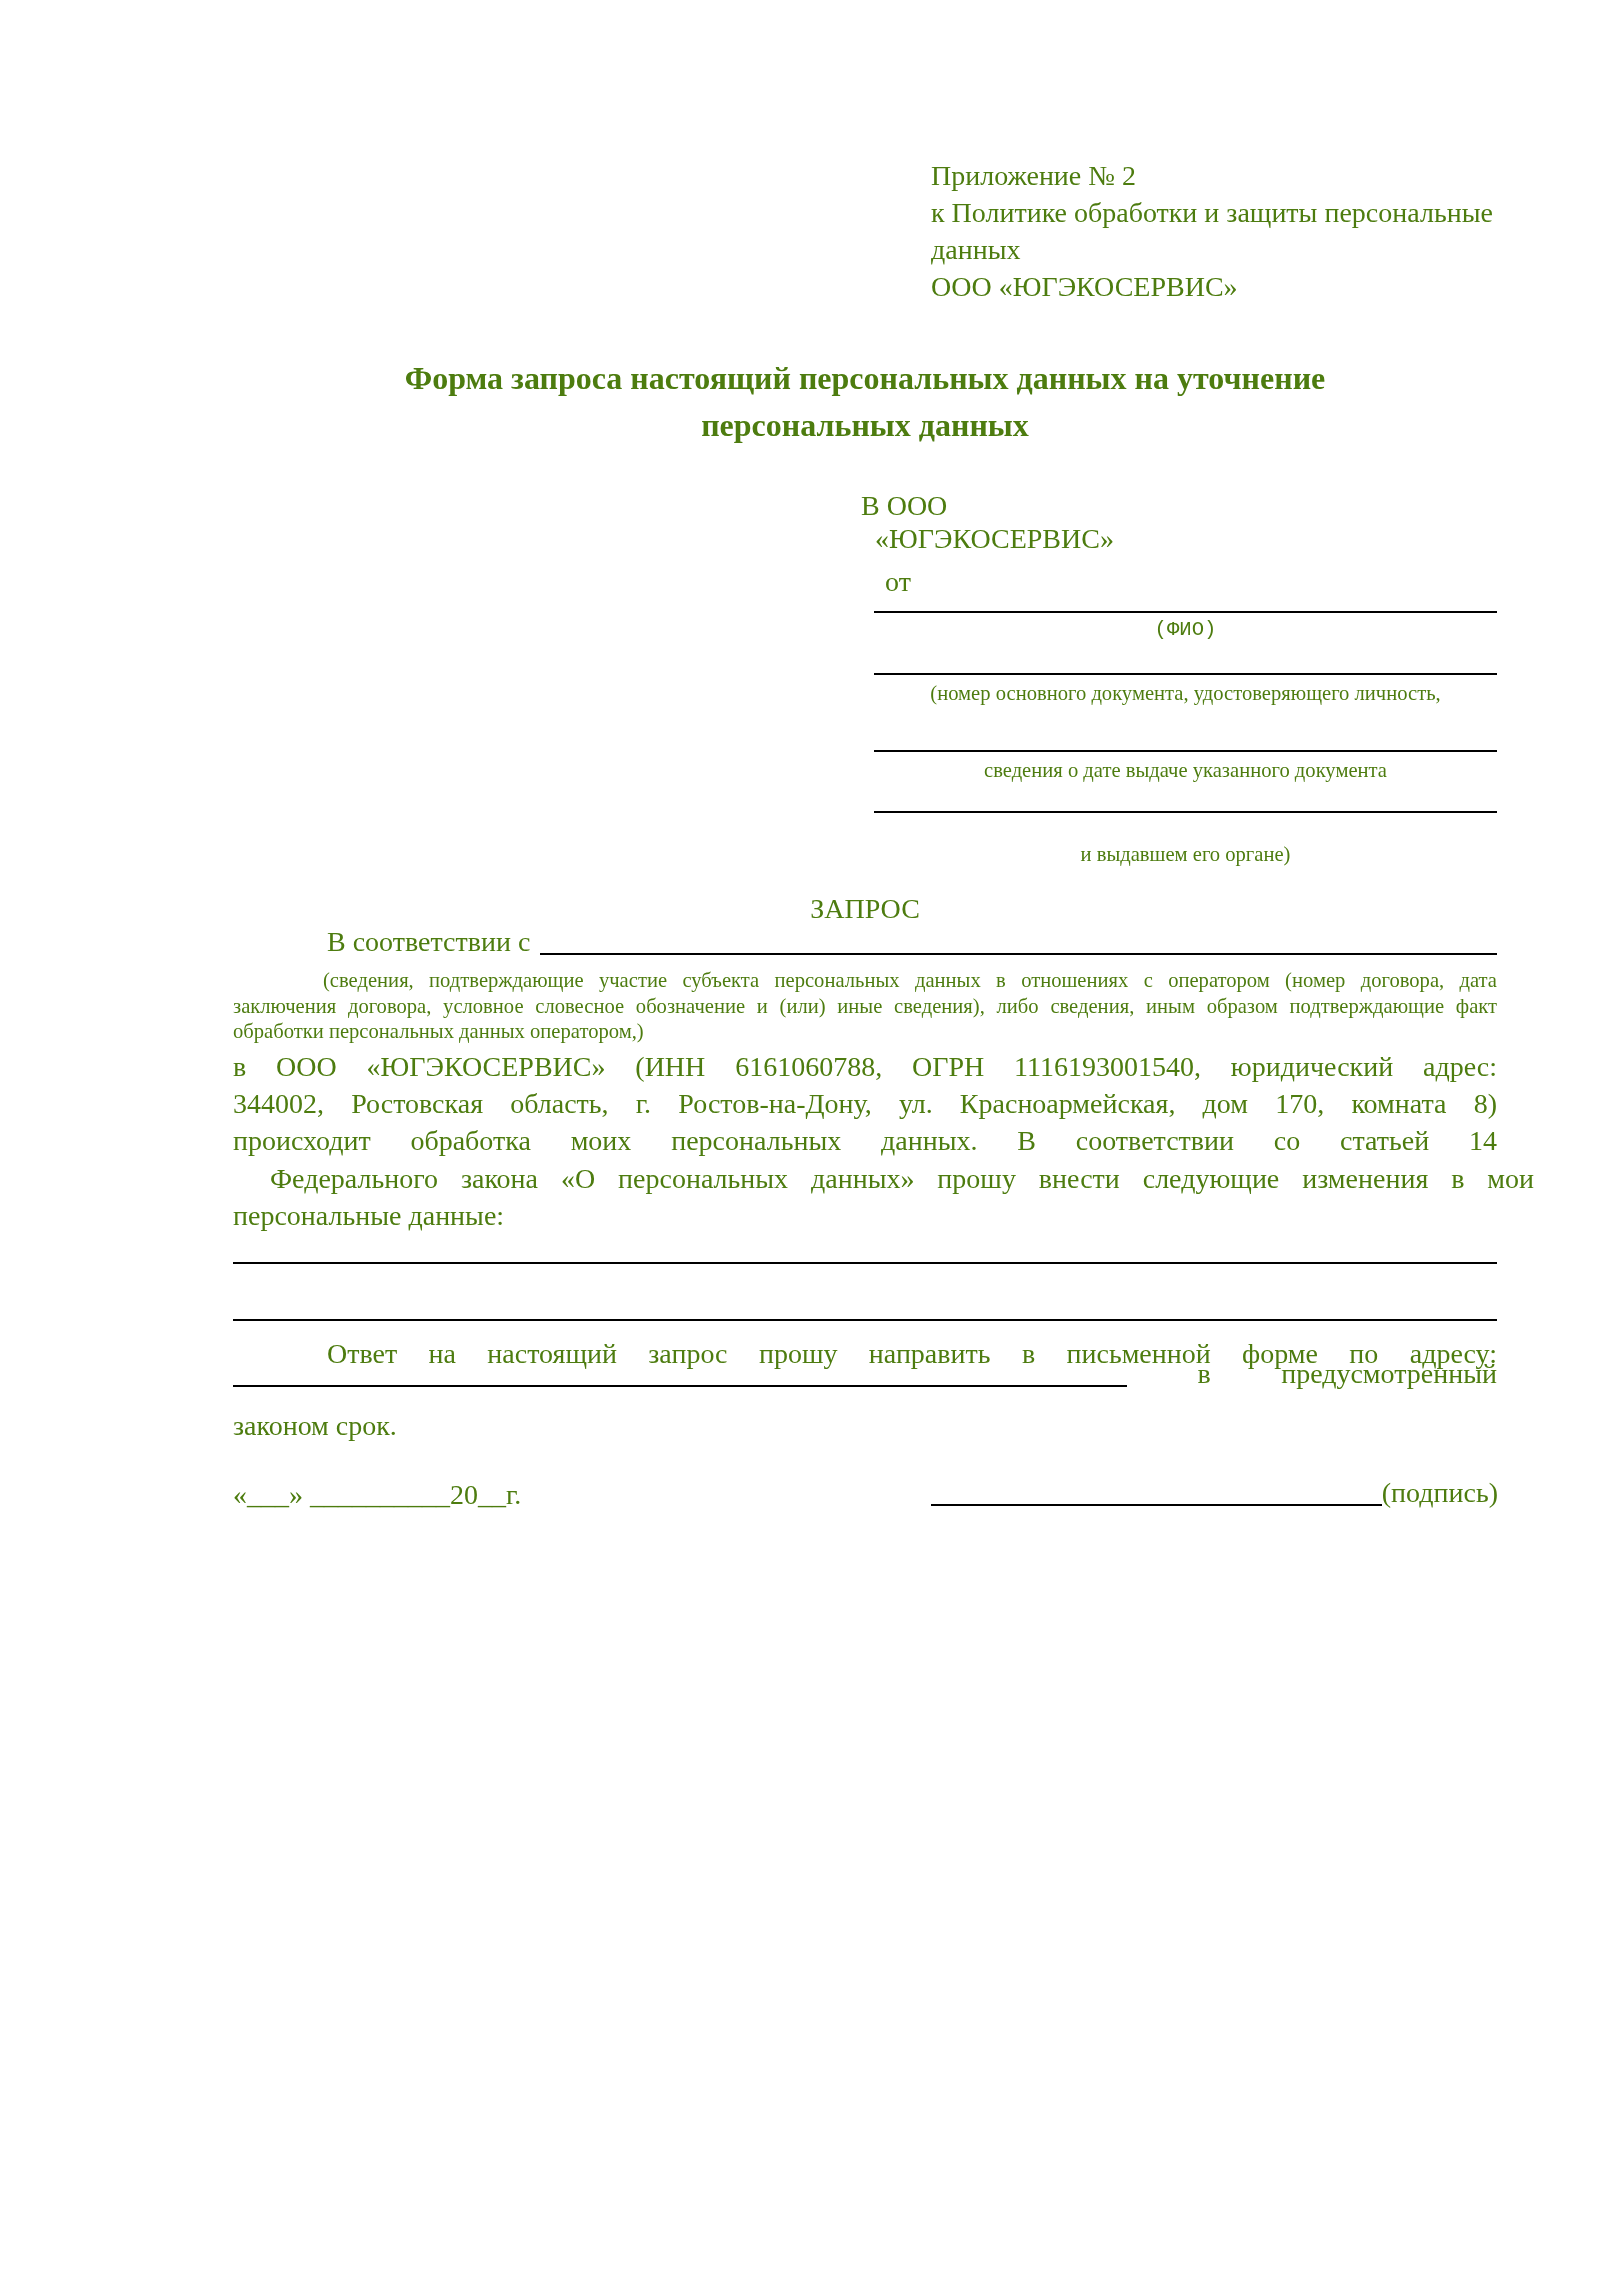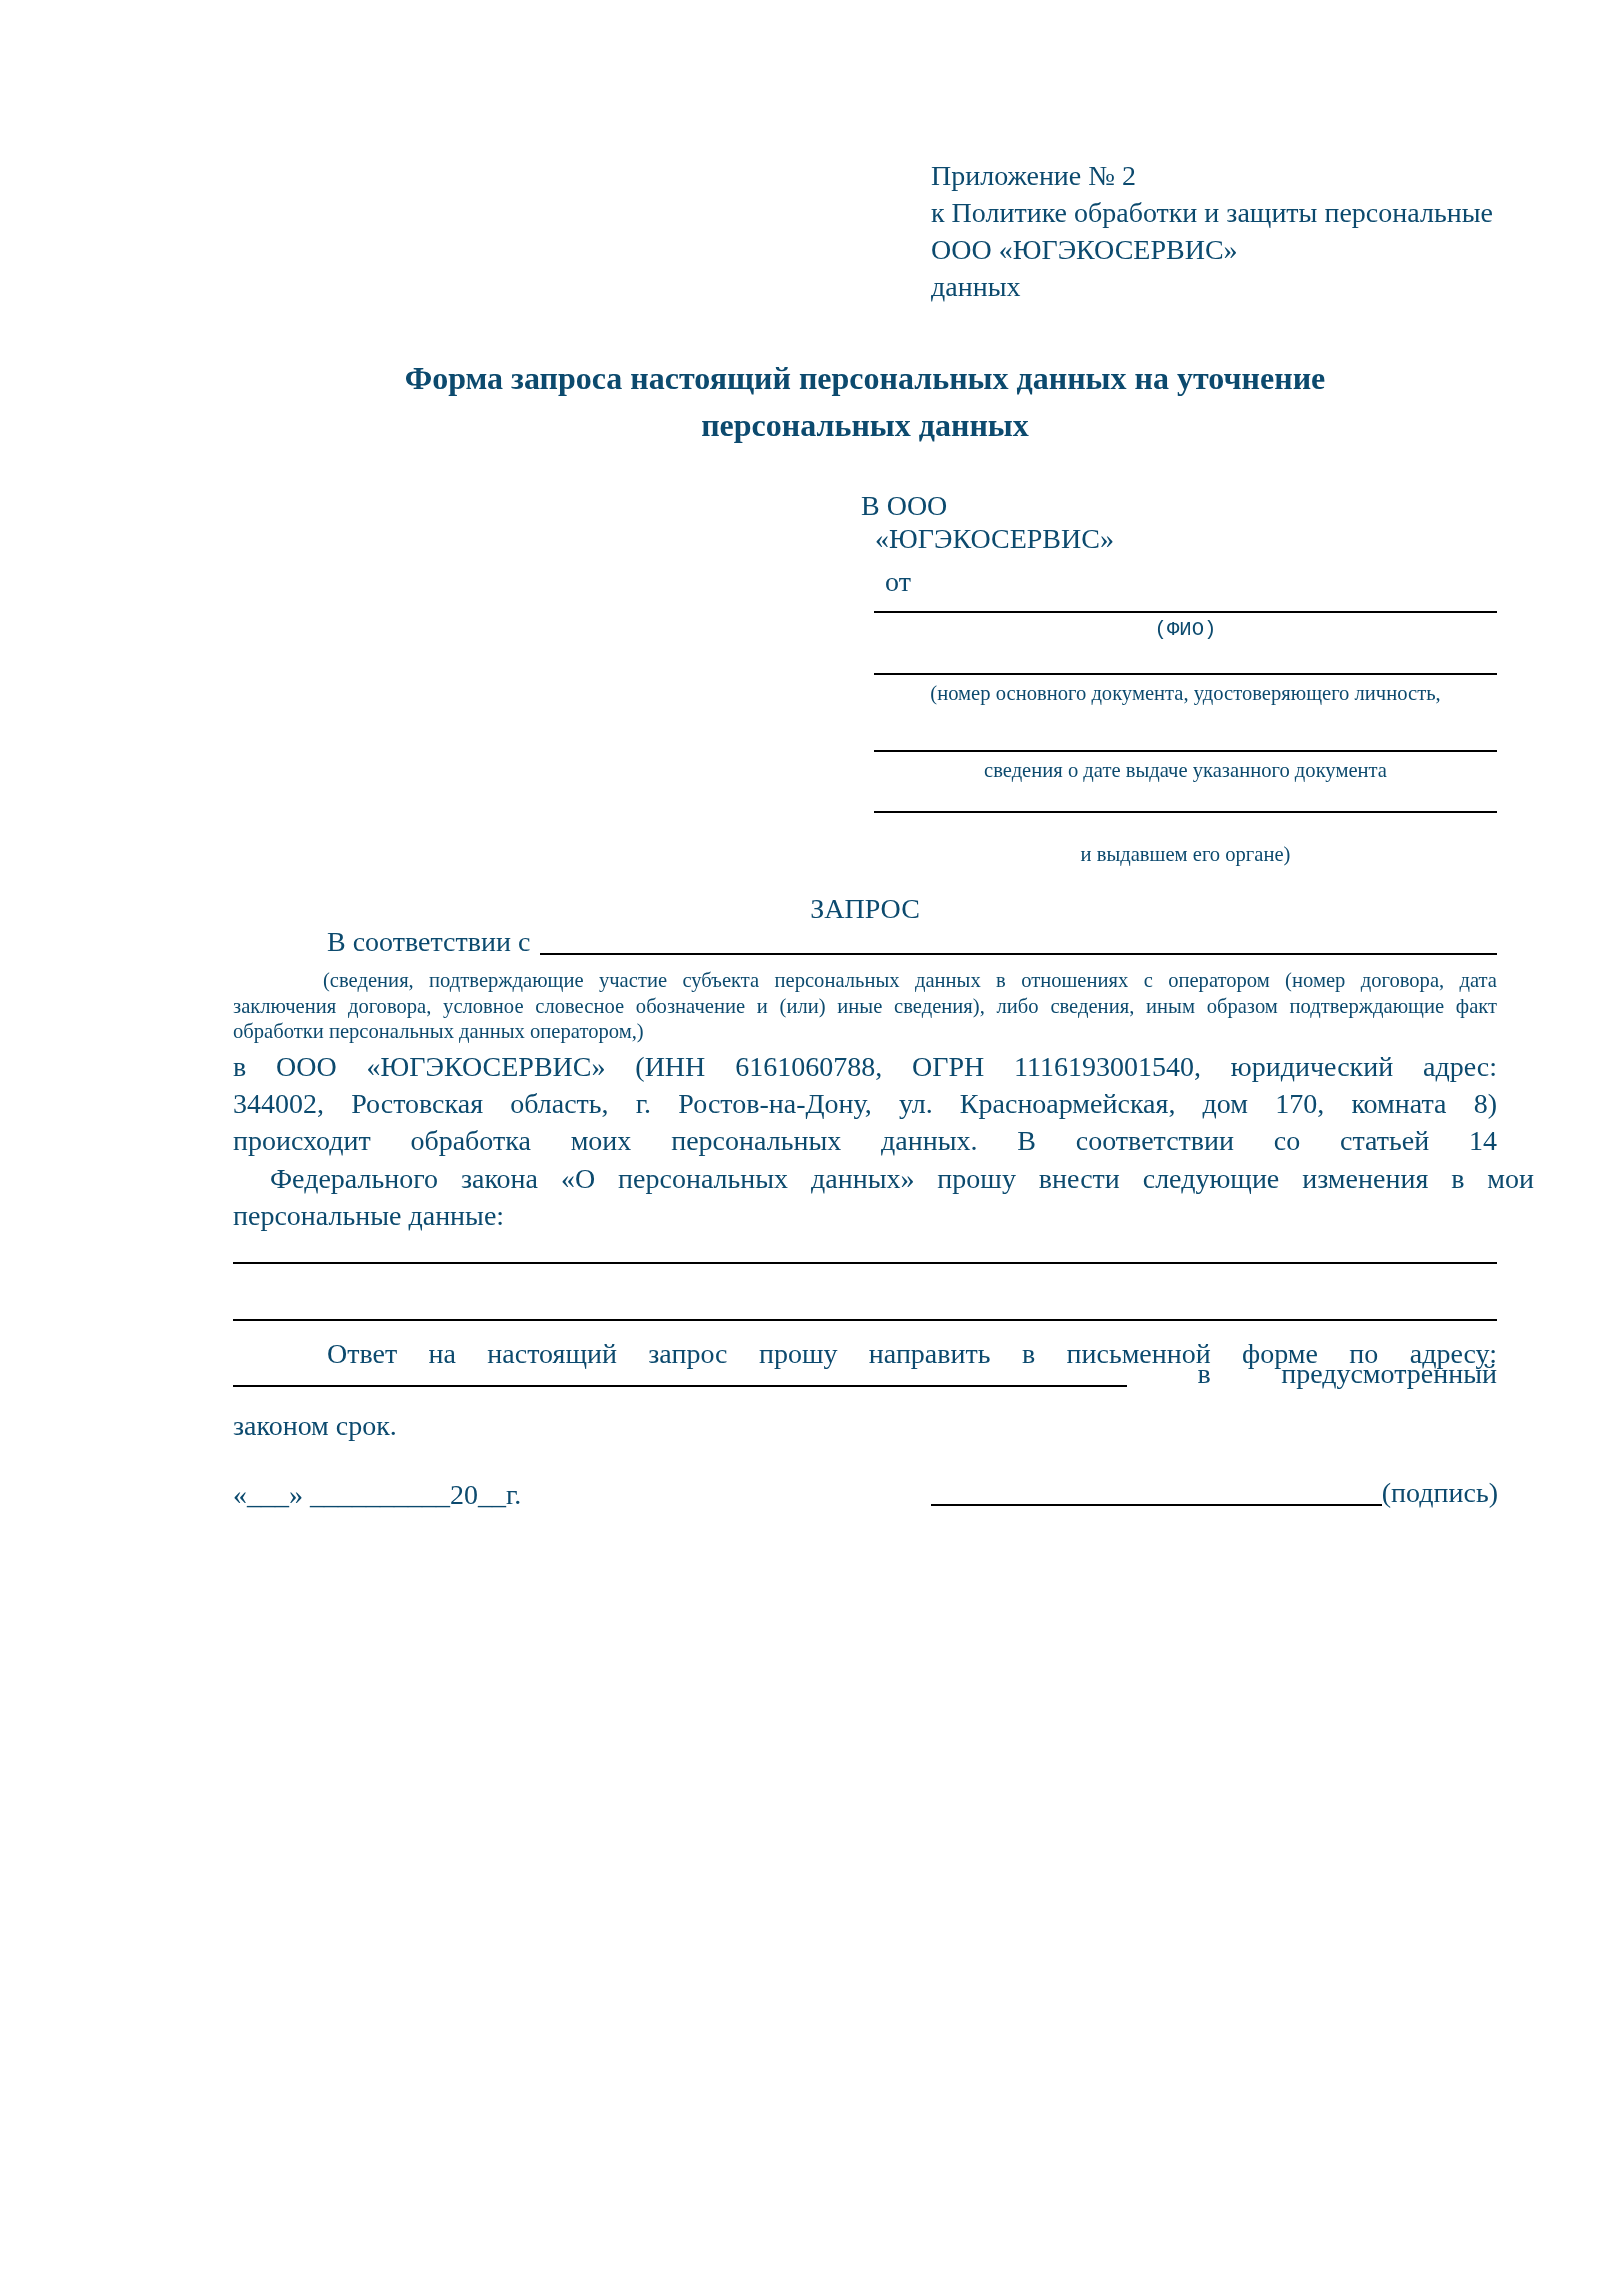--- a/index.html
+++ b/index.html
@@ -1,21 +1,21 @@
 <!DOCTYPE html>
 <html><head>
 <meta charset="utf-8">
 <style>
   html, body { margin: 0; padding: 0; background: #ffffff; }
   .page {
     position: relative;
     width: 1621px;
     height: 2023px;
     background: #ffffff;
-    color: #0c4a6e;
+    color: #4d7c0f;
     font-family: "Liberation Serif", serif;
     overflow: hidden;
   }
   .abs { position: absolute; }
   .nowrap { white-space: nowrap; }
   .hline {
     position: absolute;
     height: 0;
     border-top: 2px solid #000000;
   }
@@ -45,22 +45,22 @@
   }
 </style>
 </head>
 <body>
 
 <div class="page">
 
   <div class="abs" style="left:931px; top:157px;">
     <div class="body-text nowrap">Приложение № 2</div>
     <div class="body-text nowrap">к Политике обработки и защиты персональные</div>
+    <div class="body-text nowrap">данных</div>
     <div class="body-text nowrap">ООО «ЮГЭКОСЕРВИС»</div>
-    <div class="body-text nowrap">данных</div>
   </div>
 
   <div class="abs doc-title" style="left:233px; top:355px; width:1264px;">
     <div>Форма запроса настоящий персональных данных на уточнение</div>
     <div>персональных данных</div>
   </div>
 
   <div class="abs body-text nowrap" style="left:861px; top:487px;">В ООО</div>
   <div class="abs body-text nowrap" style="left:875px; top:520px;">«ЮГЭКОСЕРВИС»</div>
   <div class="abs body-text nowrap" style="left:885px; top:563px;">от</div>

